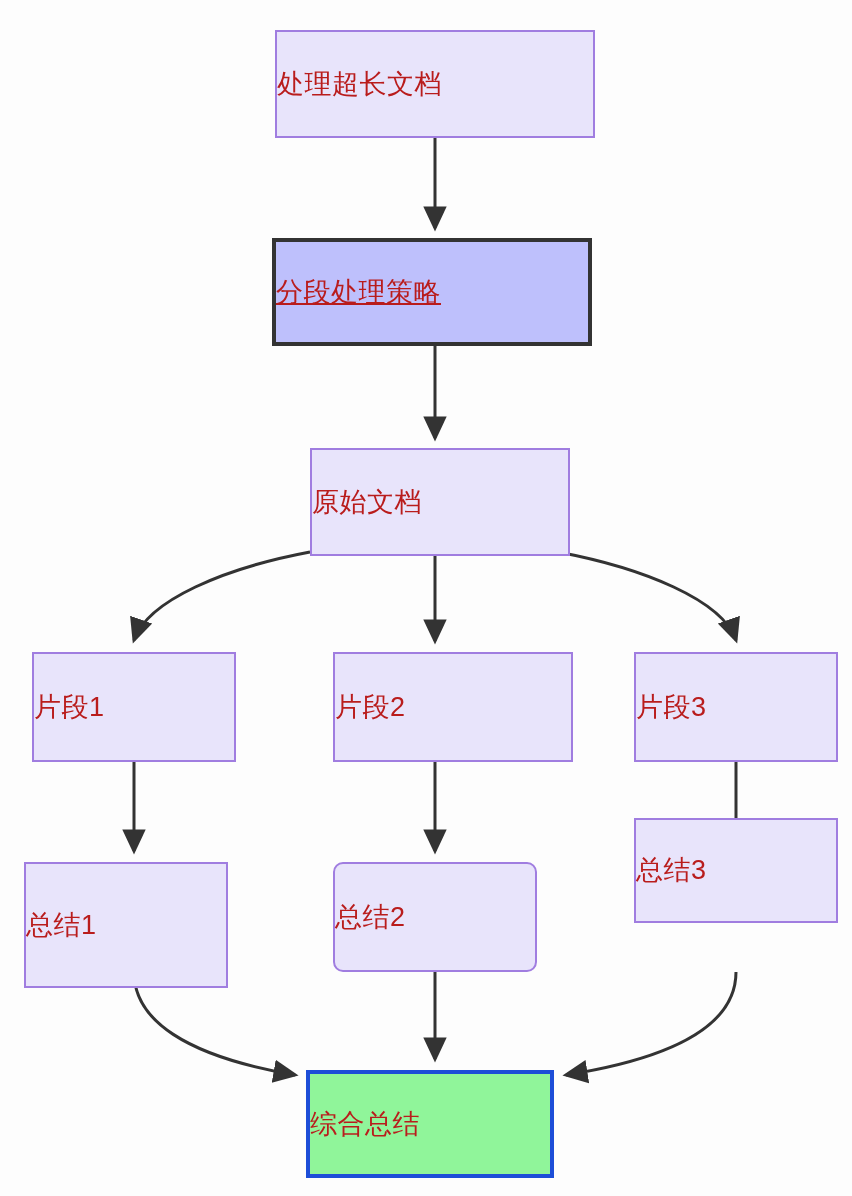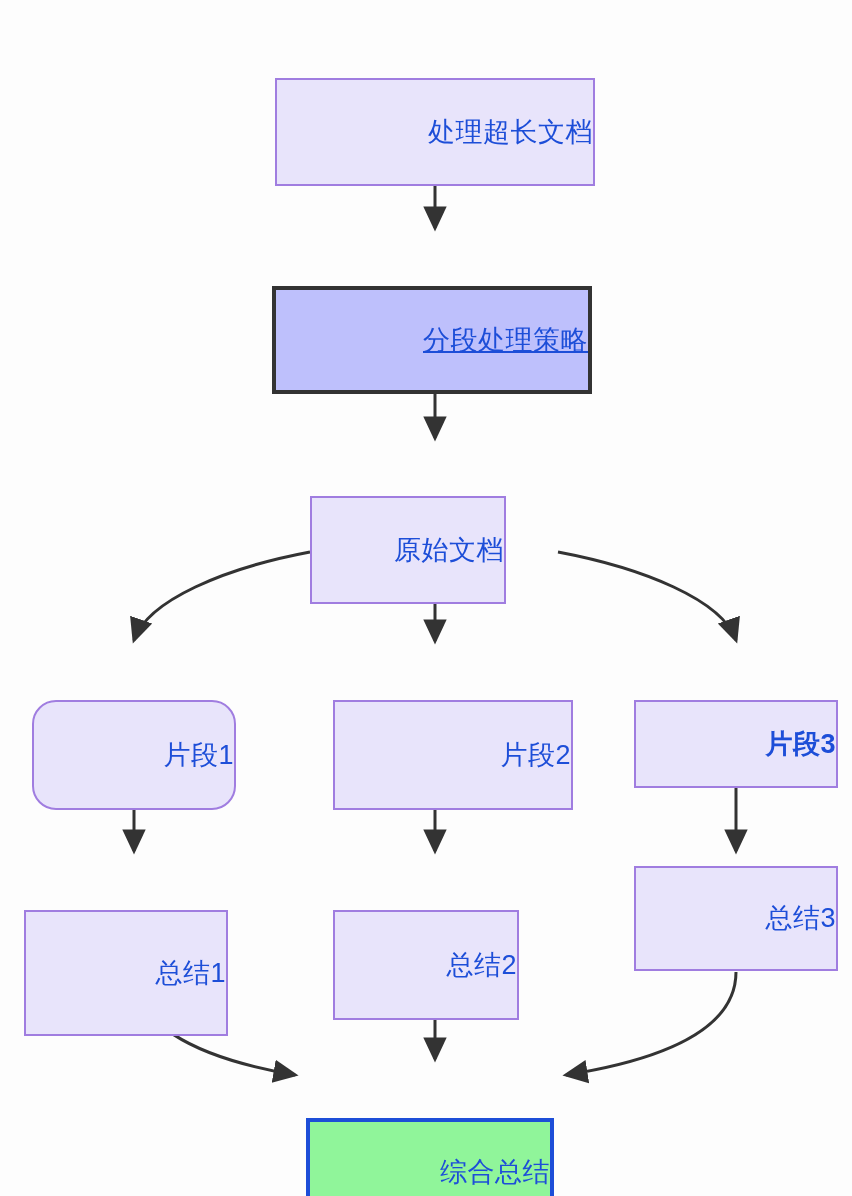--- a/index.html
+++ b/index.html
@@ -23,27 +23,26 @@
     top: 0;
     width: 852px;
     height: 1196px;
     pointer-events: none;
   }
   .node {
     position: absolute;
     box-sizing: border-box;
     display: flex;
     align-items: center;
-    justify-content: flex-end;
+    justify-content: flex-start;
     text-align: center;
     line-height: 1.2;
-    color: #1d4ed8;
+    color: #b91c1c;
     letter-spacing: 0.5px;
     z-index: 2;
-    margin-top: 48px;
   }
   .node-default {
     background: #e8e4fb;
     border: 2px solid #a07de0;
     font-size: 27px;
   }
   .node-strategy {
     background: #bec0fc;
     border: 4px solid #333333;
     font-size: 27px;
@@ -82,41 +81,41 @@
   </svg>
 
   <div class="node node-default" style="left:275px; top:30px; width:320px; height:108px;">
     <span>处理超长文档</span>
   </div>
 
   <div class="node node-strategy" style="left:272px; top:238px; width:320px; height:108px;text-decoration:underline;">
     <span>分段处理策略</span>
   </div>
 
-  <div class="node node-default" style="left:310px; top:448px; width:196px; height:108px;">
+  <div class="node node-default" style="left:310px; top:448px; width:260px; height:108px;">
     <span>原始文档</span>
   </div>
 
-  <div class="node node-default" style="left:32px; top:652px; width:204px; height:110px;border-radius:24px;">
+  <div class="node node-default" style="left:32px; top:652px; width:204px; height:110px;">
     <span>片段1</span>
   </div>
 
   <div class="node node-default" style="left:333px; top:652px; width:240px; height:110px;">
     <span>片段2</span>
   </div>
 
-  <div class="node node-default" style="left:634px; top:652px; width:204px; height:88px;font-weight:bold;">
+  <div class="node node-default" style="left:634px; top:652px; width:204px; height:110px;">
     <span>片段3</span>
   </div>
 
   <div class="node node-default" style="left:24px; top:862px; width:204px; height:126px;">
     <span>总结1</span>
   </div>
 
-  <div class="node node-default" style="left:333px; top:862px; width:186px; height:110px;">
+  <div class="node node-default" style="left:333px; top:862px; width:204px; height:110px;border-radius:10px;">
     <span>总结2</span>
   </div>
 
   <div class="node node-default" style="left:634px; top:818px; width:204px; height:105px;">
     <span>总结3</span>
   </div>
 
   <div class="node node-final" style="left:306px; top:1070px; width:248px; height:108px;">
     <span>综合总结</span>
   </div>

